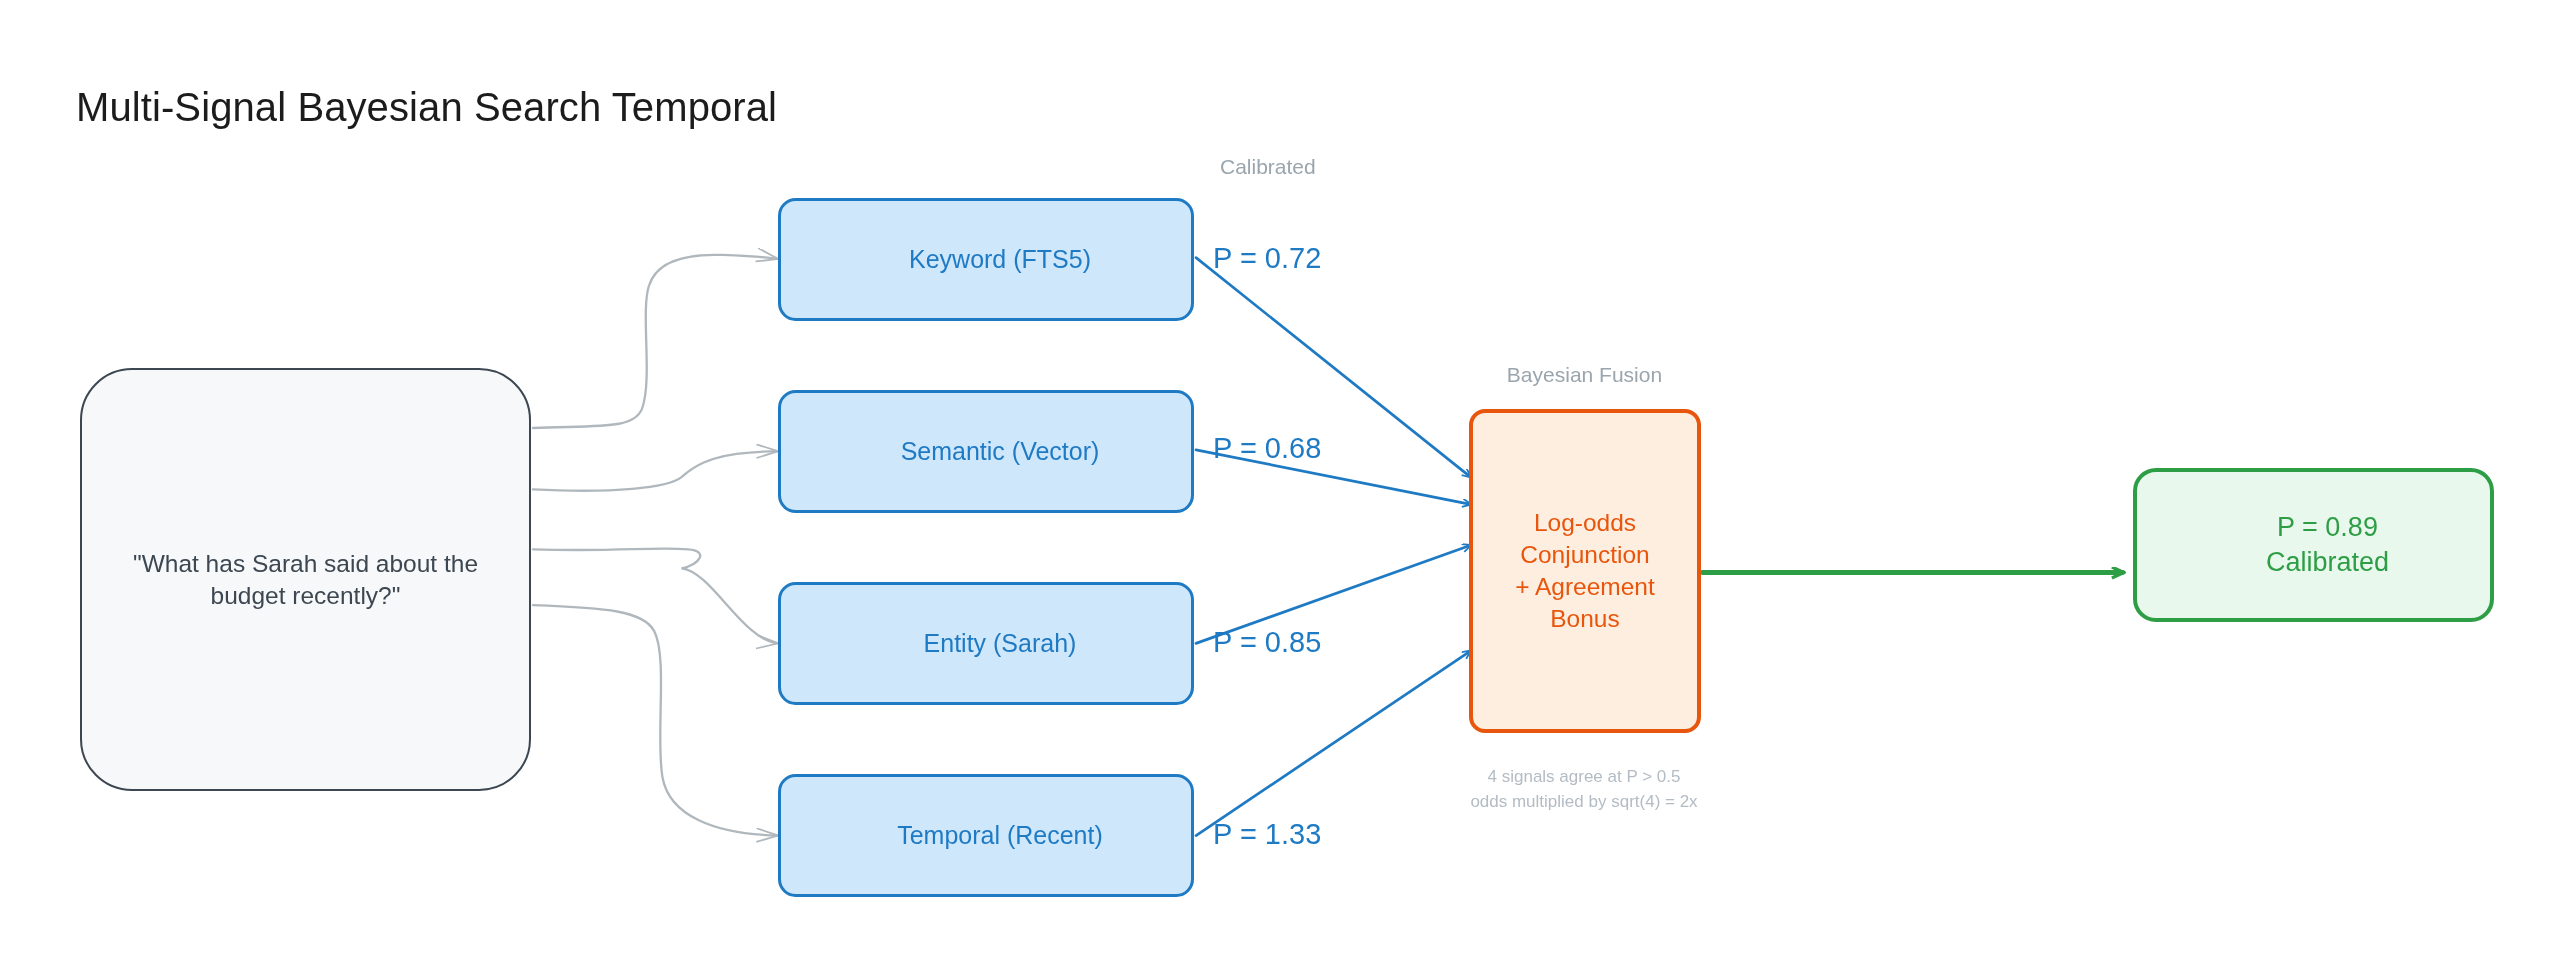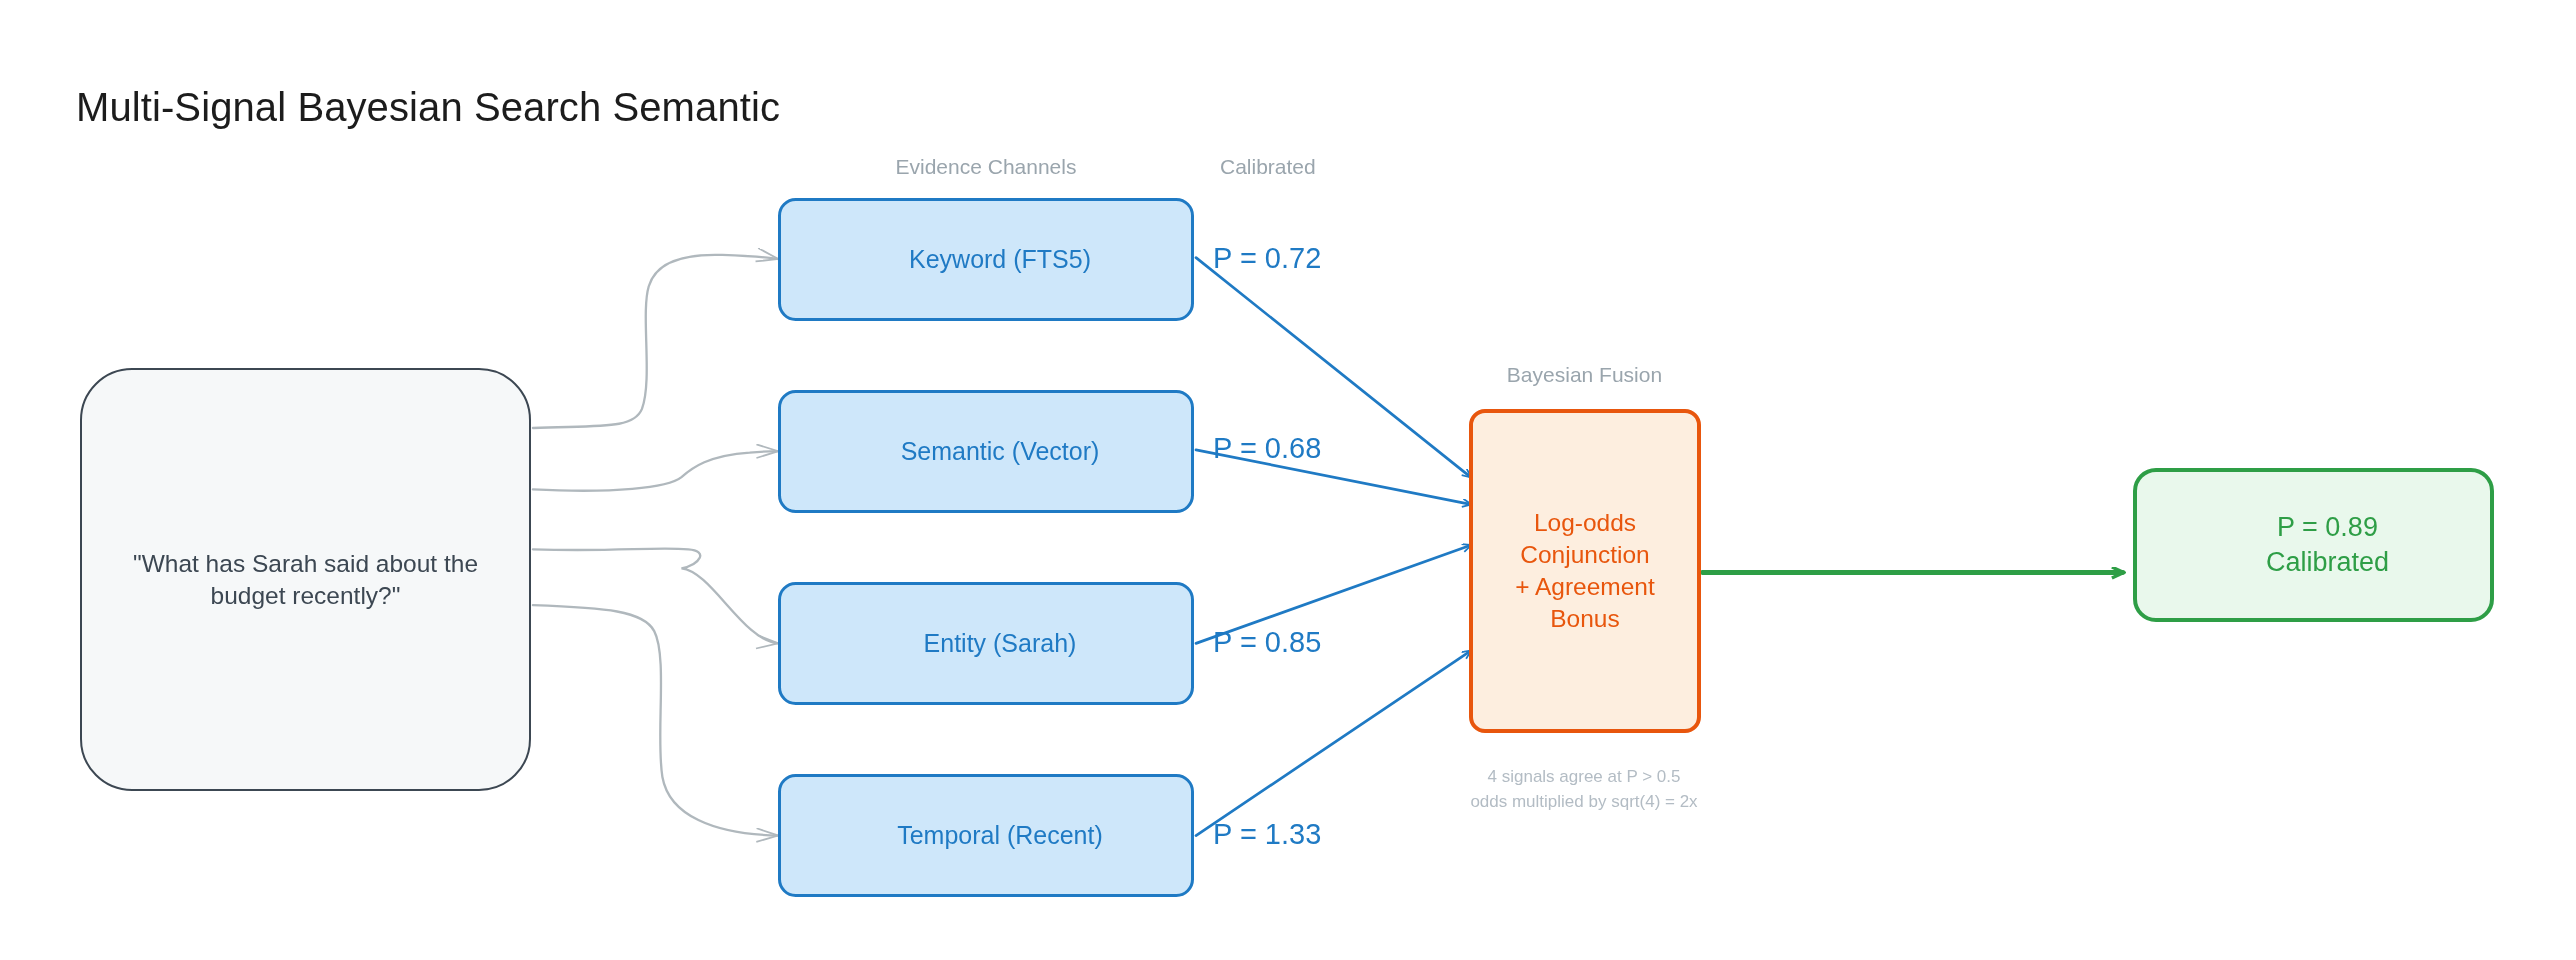--- a/index.html
+++ b/index.html
@@ -162,24 +162,23 @@
       <path d="M1755,660 L2158,740"></path>
       <path d="M1755,944 L2158,800"></path>
       <path d="M1755,1226 L2158,955"></path>
     </g>
 
     <g fill="none" stroke="#2e9e46" stroke-width="7" stroke-linecap="round">
       <path d="M2498,840 L3115,840" marker-end="url(#arrow-green)"></path>
     </g>
   </svg>
 
-  <div class="page-title">Multi-Signal Bayesian Search Semantic</div>
-
-
-  <div class="group-label" style="left:778px; top:155px; width:416px;">Evidence Channels</div>
+  <div class="page-title">Multi-Signal Bayesian Search Temporal</div>
+
+
 
   <div class="group-label" style="left:1220px; top:155px; width:177px; text-align:left;">Calibrated</div>
 
   <div class="group-label" style="left:1448px; top:363px; width:273px;">Bayesian Fusion</div>
 
   <div class="node node-query">
     <span>"What has Sarah said about the budget recently?"</span>
   </div>
 
   <div class="node node-channel ch0">

